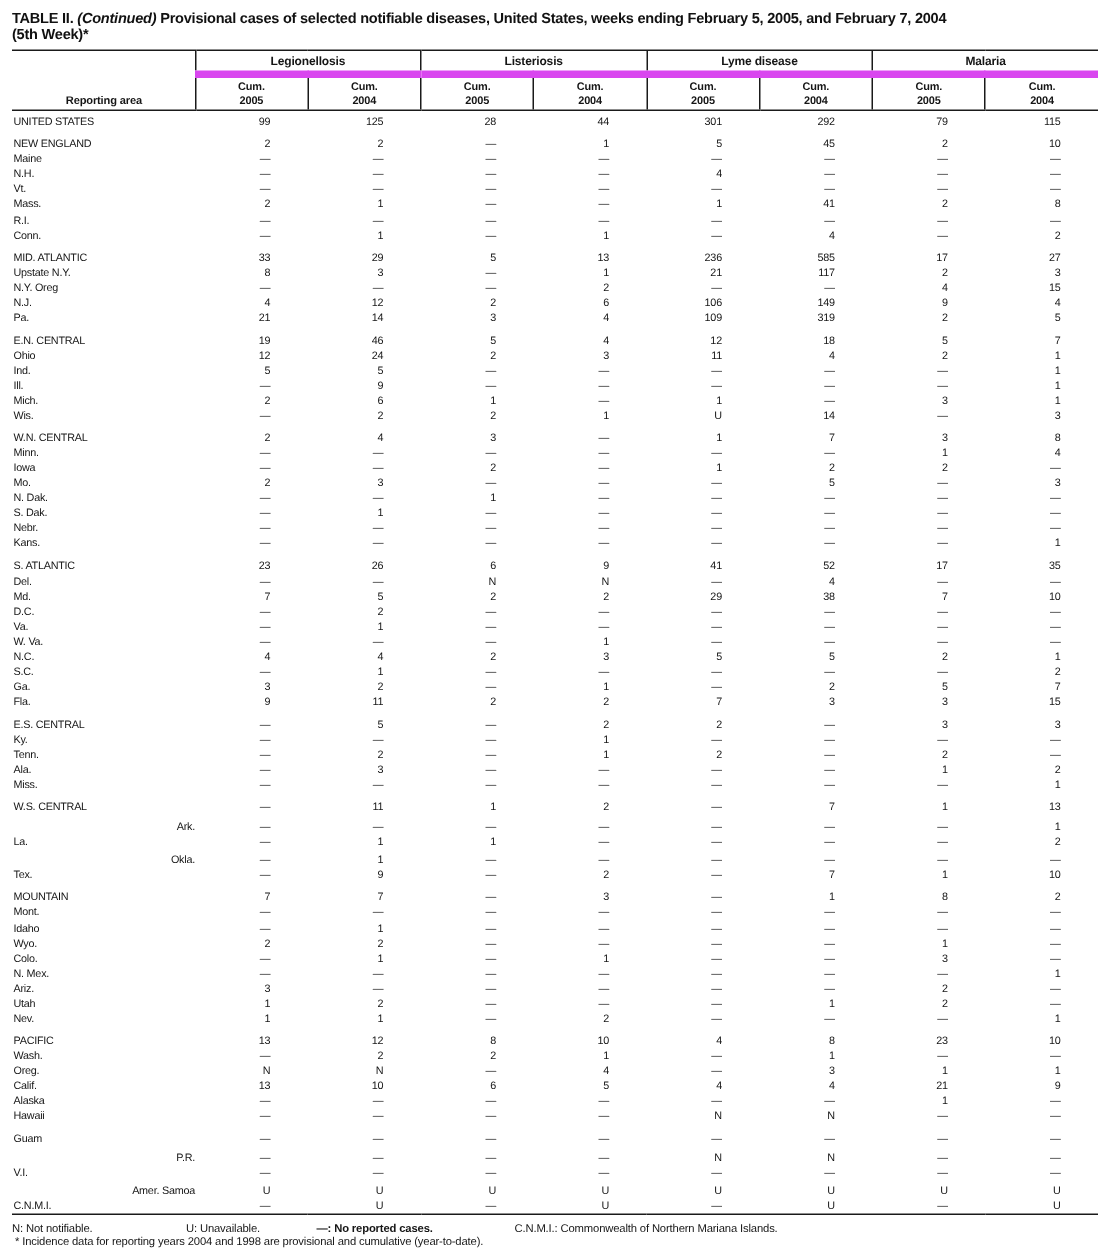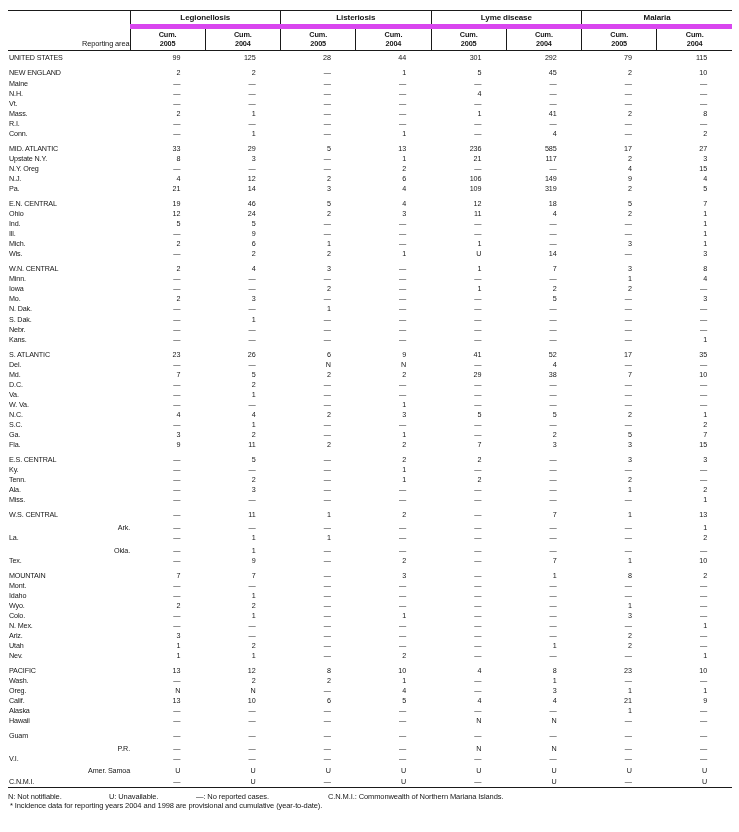--- a/index.html
+++ b/index.html
@@ -45,22 +45,22 @@
     border-left: 1px solid #1a1a1a;
     border-bottom: 5px solid #d946ef;
     height: 13px;
     vertical-align: middle;
     text-align: center;
   }
   th.area-h {
     border-top: 1.2px solid #1a1a1a;
     border-bottom: 1.2px solid #1a1a1a;
     vertical-align: bottom;
-    text-align: right;
-    font-weight: normal;
+    text-align: center;
+    font-weight: bold;
     font-size: 7.4px;
     letter-spacing: -0.1px;
     padding: 4px 0 2px 1px;
   }
   th.sub {
     font-size: 7.3px;
     line-height: 8.7px;
     letter-spacing: -0.1px;
     border-left: 1px solid #1a1a1a;
     border-bottom: 1.2px solid #1a1a1a;
@@ -82,35 +82,39 @@
   tr.first td { padding-top: 2px; }
   
   .legend {
     margin-top: 4px;
     font-size: 7.5px;
     letter-spacing: -0.1px;
     line-height: 9px;
     white-space: nowrap;
   }
   .legend span { display: inline-block; }
-  .legend .w1 { width: 101px; }
+  .legend .w1 { width: 116px; }
   .legend .w2 { width: 87px; }
-  .legend .w3 { width: 132px; }
+  .legend .w3 { width: 132px; font-weight: bold; }
   .note {
     font-size: 7.5px;
     letter-spacing: -0.1px;
     line-height: 9px;
     padding-left: 2px;
   }
 </style>
 </head>
 <body>
 
 <div class="page">
 
+  <div class="title">
+    <div><span>TABLE II. </span><span class="cont">(Continued)</span><span> Provisional cases of selected notifiable diseases, United States, weeks ending February 5, 2005, and February 7, 2004</span></div>
+    <div>(5th Week)*</div>
+  </div>
 
   <table class="dtable">
     <colgroup>
       <col class="c-area">
       <col class="c-val">
         <col class="c-val">
         <col class="c-val">
         <col class="c-val">
       <col class="c-val">
         <col class="c-val">

